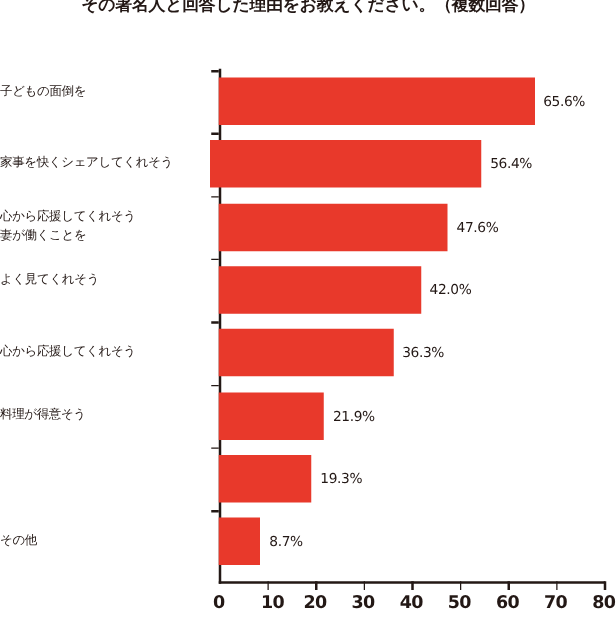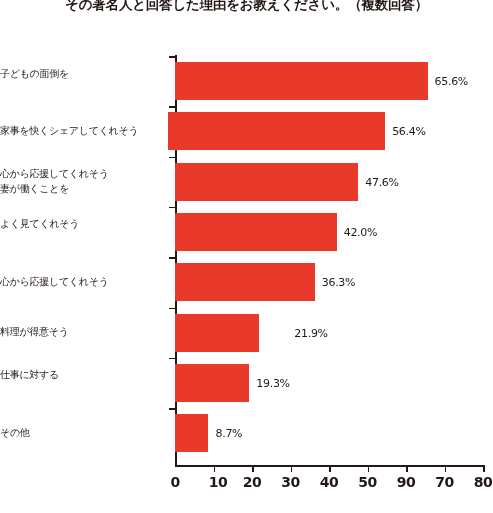--- a/index.html
+++ b/index.html
@@ -145,21 +145,20 @@
       <div class="cat-label-wrap" style="top: 217.4px;">
         <span class="cat-line">よく見てくれそう</span>
       </div>
       <div class="cat-label-wrap" style="top: 274.95px;">
         <span class="cat-line">心から応援してくれそう</span>
       </div>
       <div class="cat-label-wrap" style="top: 325.25px;">
         <span class="cat-line">料理が得意そう</span>
       </div>
       <div class="cat-label-wrap" style="top: 368.3px;">
-        <span class="cat-line">仕事に対する</span>
       </div>
       <div class="cat-label-wrap" style="top: 425.85px;">
         <span class="cat-line">その他</span>
       </div>
     </div>
   <div id="ticks-layer">
       <div class="y-tick" style="top: 56px;"></div>
       <div class="y-tick" style="top: 106.3px;"></div>
       <div class="y-tick" style="top: 156.6px;"></div>
       <div class="y-tick" style="top: 206.9px;"></div>
@@ -184,21 +183,21 @@
       <div class="bar-row" style="top: 212.9px; left: 175px; width: 241.7px;">
         <div class="bar-rect" style="width: 161.7px; background: rgb(232, 57, 43);"></div>
         <span class="bar-value" style="left: 168.7px;">42.0%</span>
       </div>
       <div class="bar-row" style="top: 263.2px; left: 175px; width: 219.755px;">
         <div class="bar-rect" style="width: 139.755px; background: rgb(232, 57, 43);"></div>
         <span class="bar-value" style="left: 146.755px;">36.3%</span>
       </div>
       <div class="bar-row" style="top: 313.5px; left: 175px; width: 164.315px;">
         <div class="bar-rect" style="width: 84.315px; background: rgb(232, 57, 43);"></div>
-        <span class="bar-value" style="left: 91.315px; margin-left: 28px;">21.9%</span>
+        <span class="bar-value" style="left: 91.315px;">21.9%</span>
       </div>
       <div class="bar-row" style="top: 363.8px; left: 175px; width: 154.305px;">
         <div class="bar-rect" style="width: 74.305px; background: rgb(232, 57, 43);"></div>
         <span class="bar-value" style="left: 81.305px;">19.3%</span>
       </div>
       <div class="bar-row" style="top: 414.1px; left: 175px; width: 113.495px;">
         <div class="bar-rect" style="width: 33.495px; background: rgb(232, 57, 43);"></div>
         <span class="bar-value" style="left: 40.495px;">8.7%</span>
       </div>
     </div>
@@ -208,20 +207,20 @@
       <div class="x-tick-label" style="left: 218px;">10</div>
       <div class="x-tick" style="left: 252px;"></div>
       <div class="x-tick-label" style="left: 252px;">20</div>
       <div class="x-tick" style="left: 290.5px;"></div>
       <div class="x-tick-label" style="left: 290.5px;">30</div>
       <div class="x-tick" style="left: 329px;"></div>
       <div class="x-tick-label" style="left: 329px;">40</div>
       <div class="x-tick" style="left: 367.5px;"></div>
       <div class="x-tick-label" style="left: 367.5px;">50</div>
       <div class="x-tick" style="left: 406px;"></div>
-      <div class="x-tick-label" style="left: 406px;">90</div>
+      <div class="x-tick-label" style="left: 406px;">60</div>
       <div class="x-tick" style="left: 444.5px;"></div>
       <div class="x-tick-label" style="left: 444.5px;">70</div>
       <div class="x-tick" style="left: 483px;"></div>
       <div class="x-tick-label" style="left: 483px;">80</div>
     </div>
 
 </div>
 
 </body></html>

